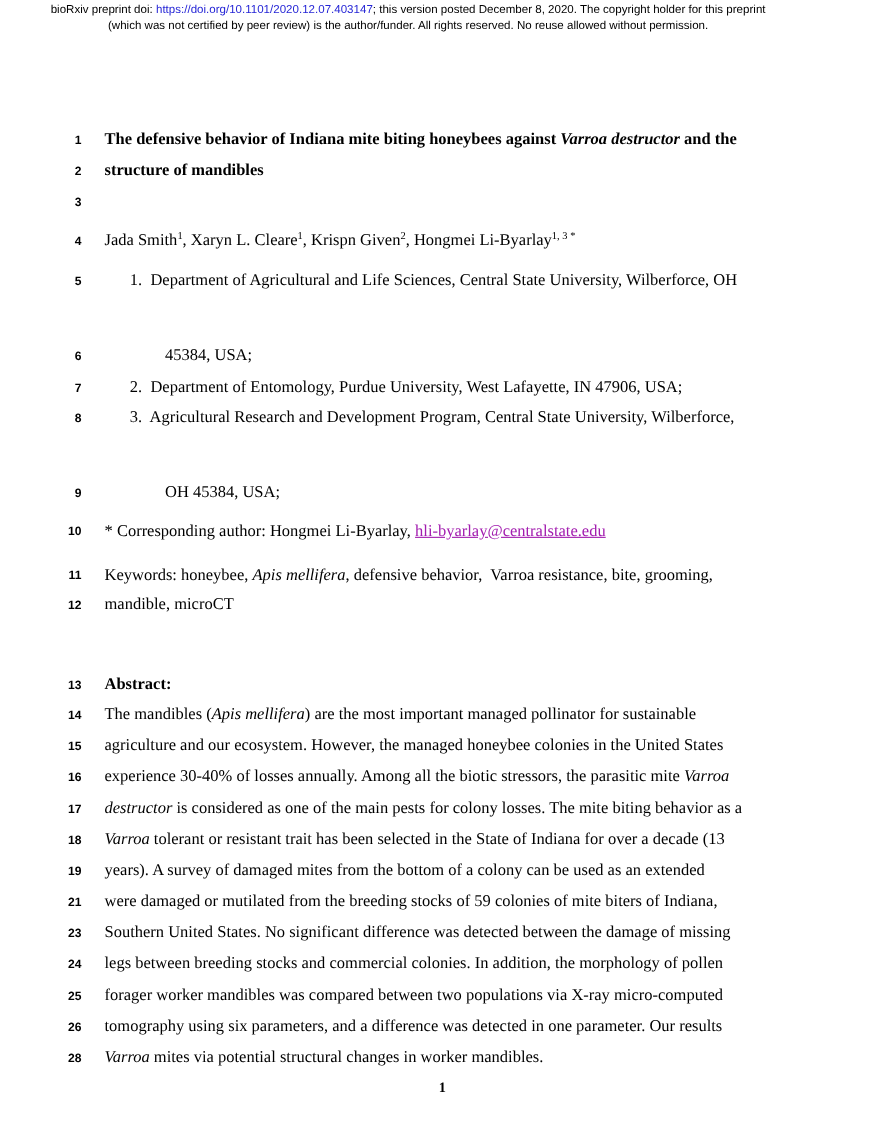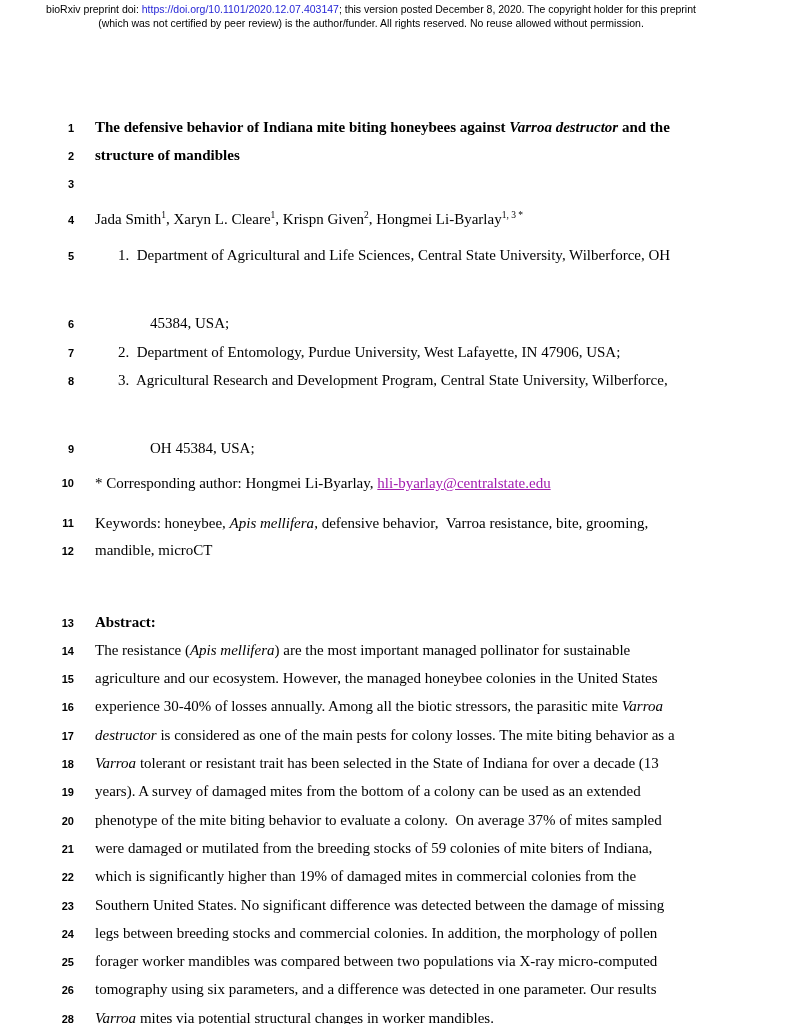--- a/index.html
+++ b/index.html
@@ -137,21 +137,21 @@
       <div class="line">
         <span class="num">12</span>
         <span class="content"><span>mandible, microCT</span></span>
       </div>
       <div class="line" style="margin-top: 43px;">
         <span class="num">13</span>
         <span class="content"><span class="b">Abstract:</span></span>
       </div>
       <div class="line">
         <span class="num">14</span>
-        <span class="content"><span>The resistance (</span><span class="i">Apis mellifera</span><span>) are the most important managed pollinator for sustainable</span></span>
+        <span class="content"><span>The mandibles (</span><span class="i">Apis mellifera</span><span>) are the most important managed pollinator for sustainable</span></span>
       </div>
       <div class="line">
         <span class="num">15</span>
         <span class="content"><span>agriculture and our ecosystem. However, the managed honeybee colonies in the United States</span></span>
       </div>
       <div class="line">
         <span class="num">16</span>
         <span class="content"><span>experience 30-40% of losses annually. Among all the biotic stressors, the parasitic mite </span><span class="i">Varroa</span></span>
       </div>
       <div class="line">
@@ -160,30 +160,22 @@
       </div>
       <div class="line">
         <span class="num">18</span>
         <span class="content"><span class="i">Varroa</span><span> tolerant or resistant trait has been selected in the State of Indiana for over a decade (13</span></span>
       </div>
       <div class="line">
         <span class="num">19</span>
         <span class="content"><span>years). A survey of damaged mites from the bottom of a colony can be used as an extended</span></span>
       </div>
       <div class="line">
-        <span class="num">20</span>
-        <span class="content"><span>phenotype of the mite biting behavior to evaluate a colony.  On average 37% of mites sampled</span></span>
-      </div>
-      <div class="line">
         <span class="num">21</span>
         <span class="content"><span>were damaged or mutilated from the breeding stocks of 59 colonies of mite biters of Indiana,</span></span>
-      </div>
-      <div class="line">
-        <span class="num">22</span>
-        <span class="content"><span>which is significantly higher than 19% of damaged mites in commercial colonies from the</span></span>
       </div>
       <div class="line">
         <span class="num">23</span>
         <span class="content"><span>Southern United States. No significant difference was detected between the damage of missing</span></span>
       </div>
       <div class="line">
         <span class="num">24</span>
         <span class="content"><span>legs between breeding stocks and commercial colonies. In addition, the morphology of pollen</span></span>
       </div>
       <div class="line">

